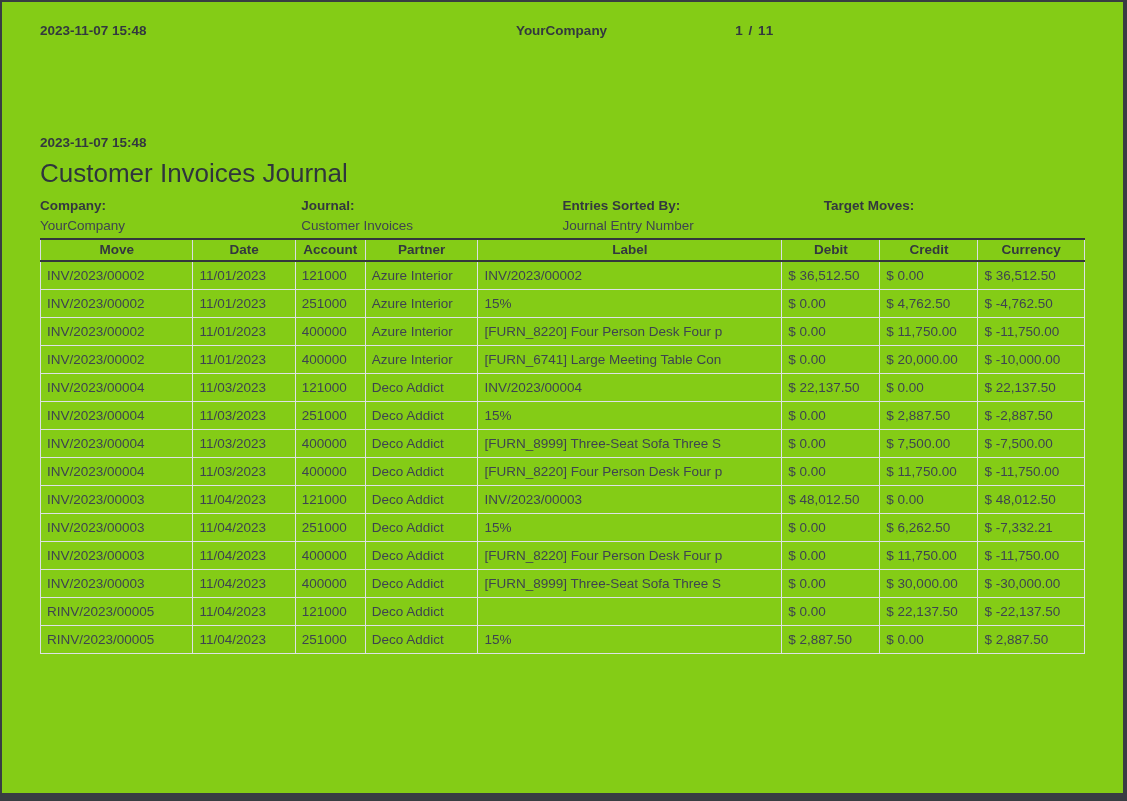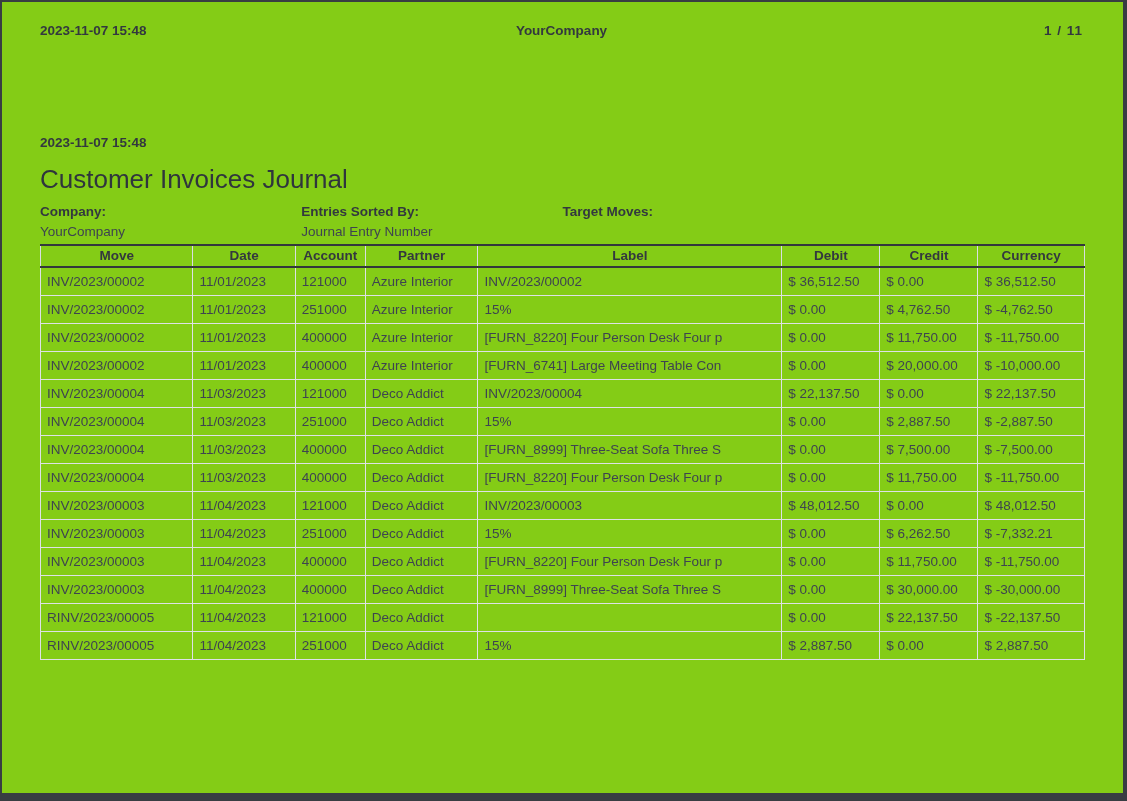--- a/index.html
+++ b/index.html
@@ -27,32 +27,32 @@
   .report-header {
     display: flex;
     align-items: baseline;
     padding: 21px 40px 0 38px;
     font-size: 13.5px;
     font-weight: bold;
     color: #33383f;
   }
   .report-header .left  { flex: 1; text-align: left; }
   .report-header .center{ flex: 1; text-align: center; }
-  .report-header .right { flex: 1; text-align: right; letter-spacing: 1px; }
+  .report-header .right { flex: 1; letter-spacing: 1px; }
 
   .main { padding: 0 38px; }
 
   .date-line {
     margin-top: 97px;
     font-size: 13.5px;
     font-weight: bold;
     color: #33383f;
   }
   .page-title {
-    margin-top: 14px;
+    margin-top: 8px;
     font-size: 26px;
     line-height: 30px;
     font-weight: 400;
     color: #2f353d;
   }
   .meta-row {
     display: flex;
     margin-top: 10px;
   }
   .meta-col { width: 25%; }
@@ -109,20 +109,24 @@
     </div>
 
     <div class="main">
       <div class="date-line">2023-11-07 15:48</div>
       <div class="page-title">Customer Invoices Journal</div>
 
       <div class="meta-row">
         <div class="meta-col">
           <div class="meta-label">Company:</div>
           <div class="meta-value">YourCompany</div>
+        </div>
+        <div class="meta-col">
+          <div class="meta-label">Journal:</div>
+          <div class="meta-value">Customer Invoices</div>
         </div>
         <div class="meta-col">
           <div class="meta-label">Entries Sorted By:</div>
           <div class="meta-value">Journal Entry Number</div>
         </div>
         <div class="meta-col">
           <div class="meta-label">Target Moves:</div>
         </div>
       </div>
 

